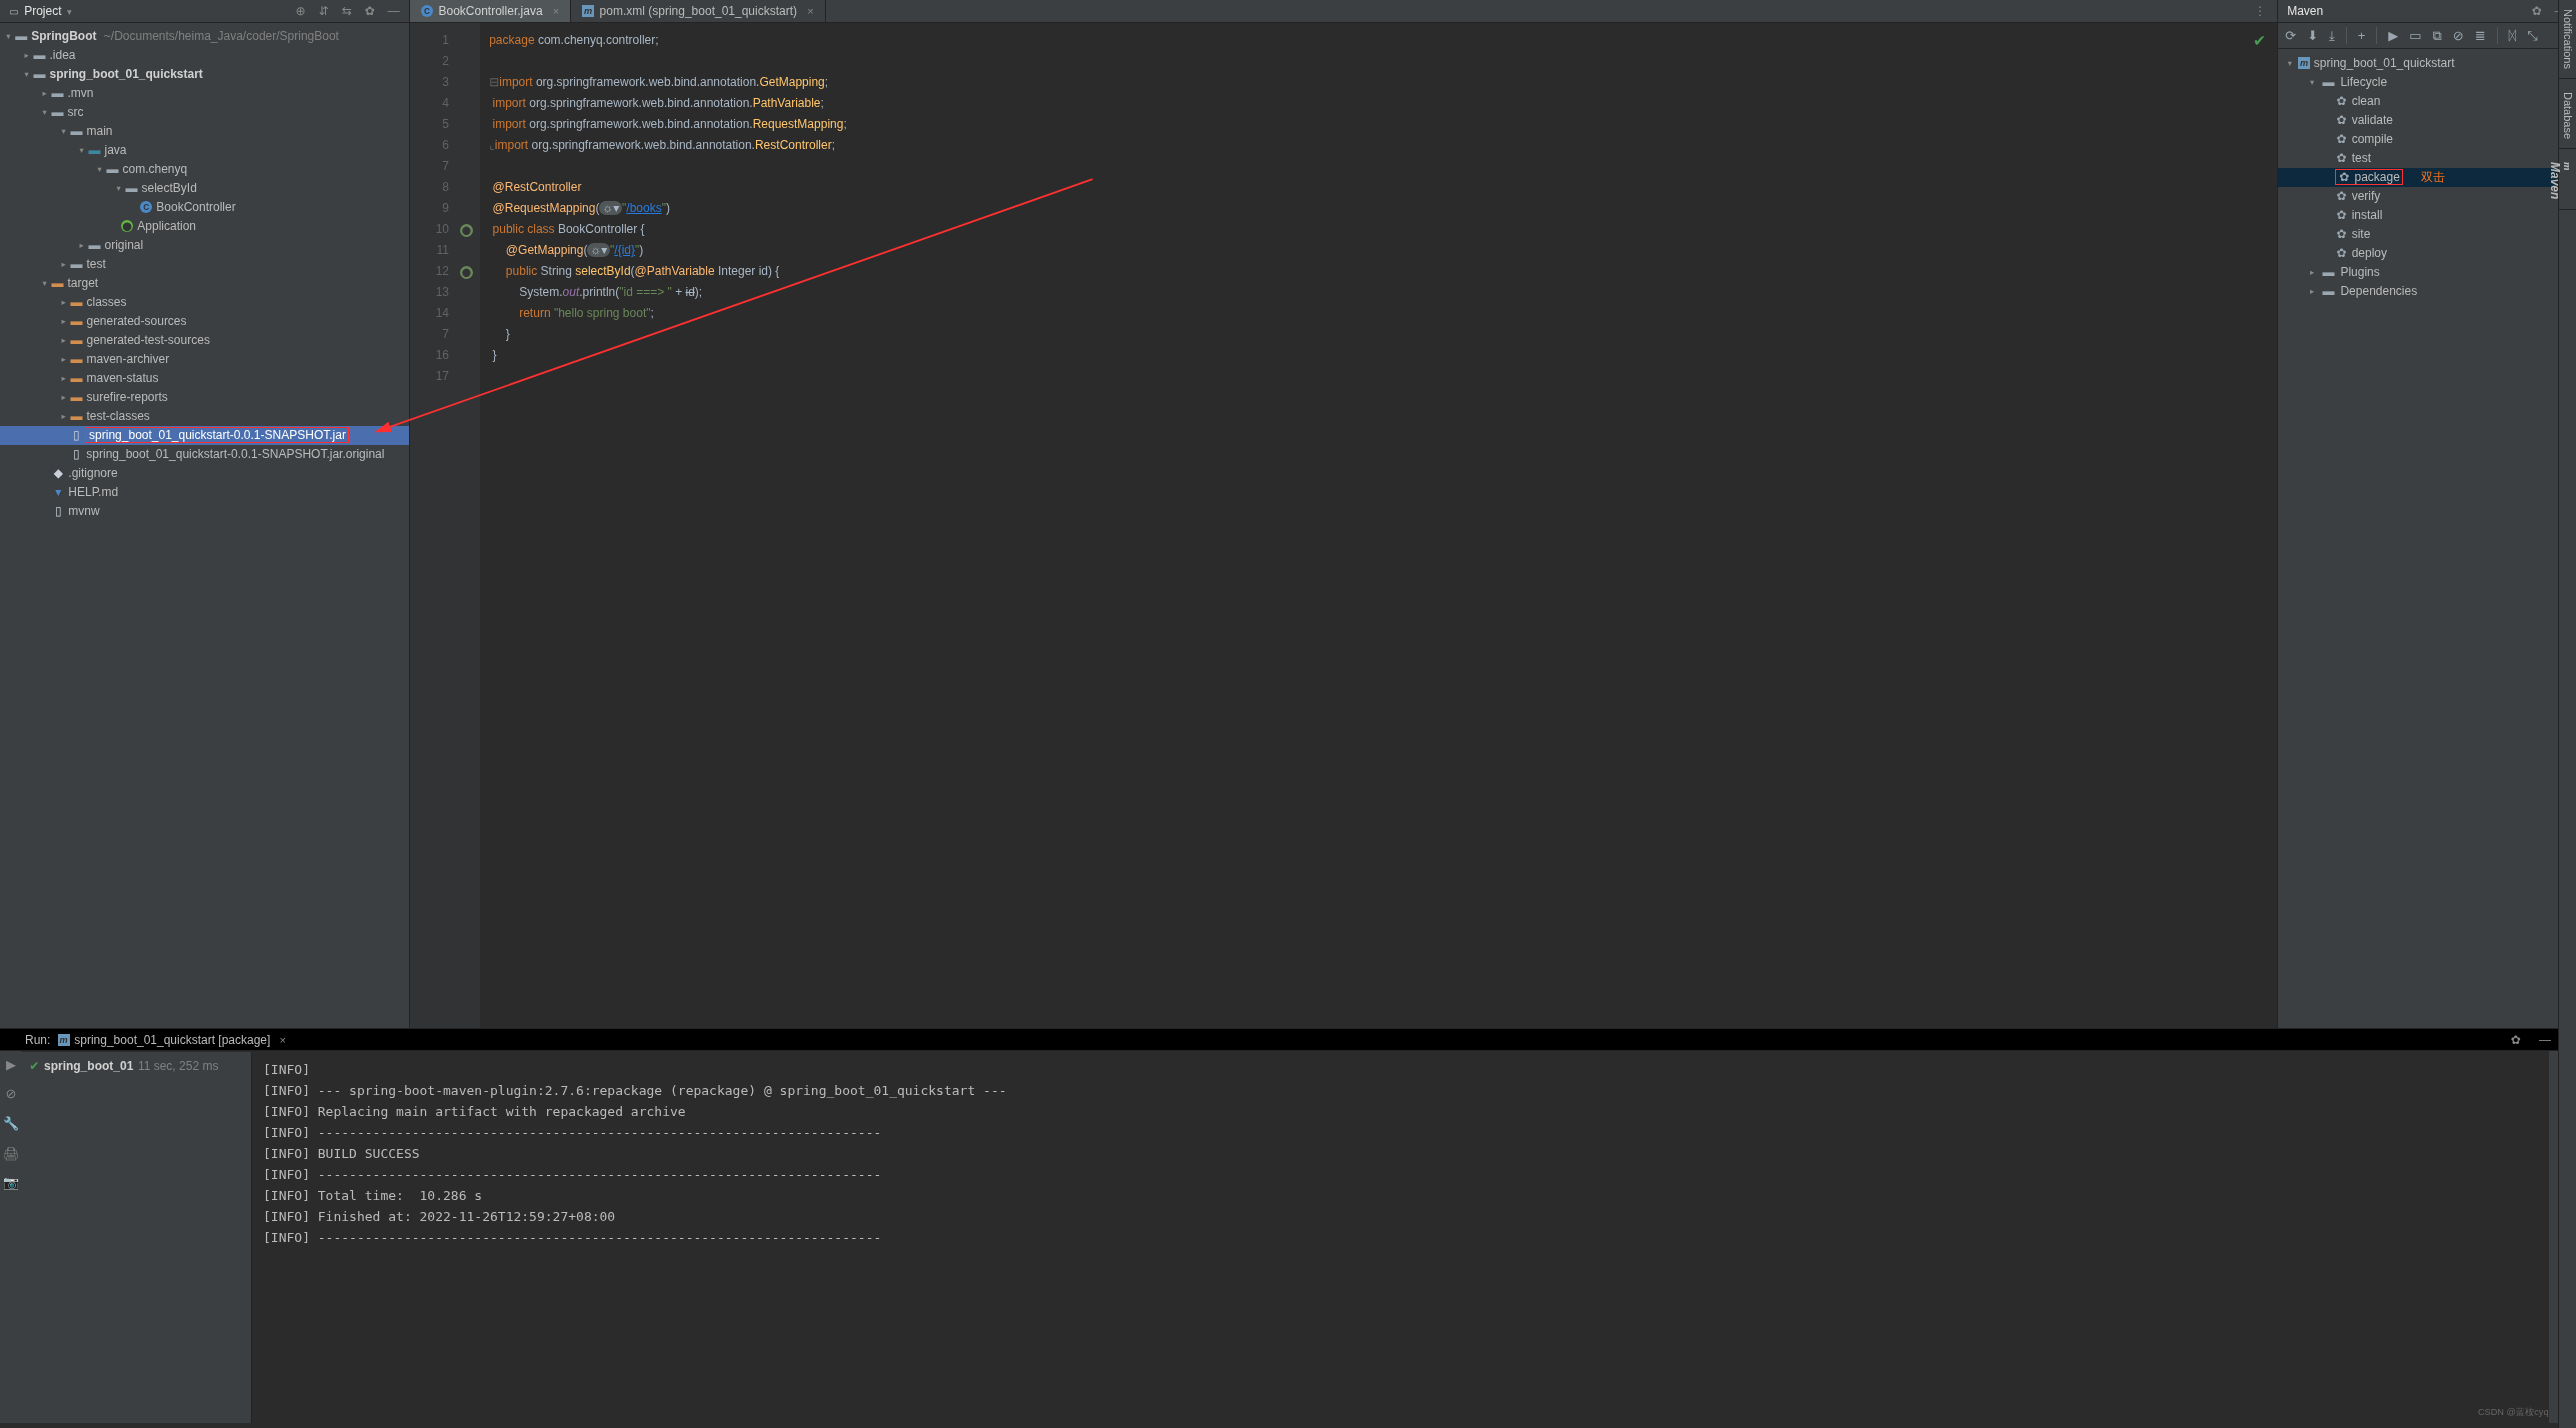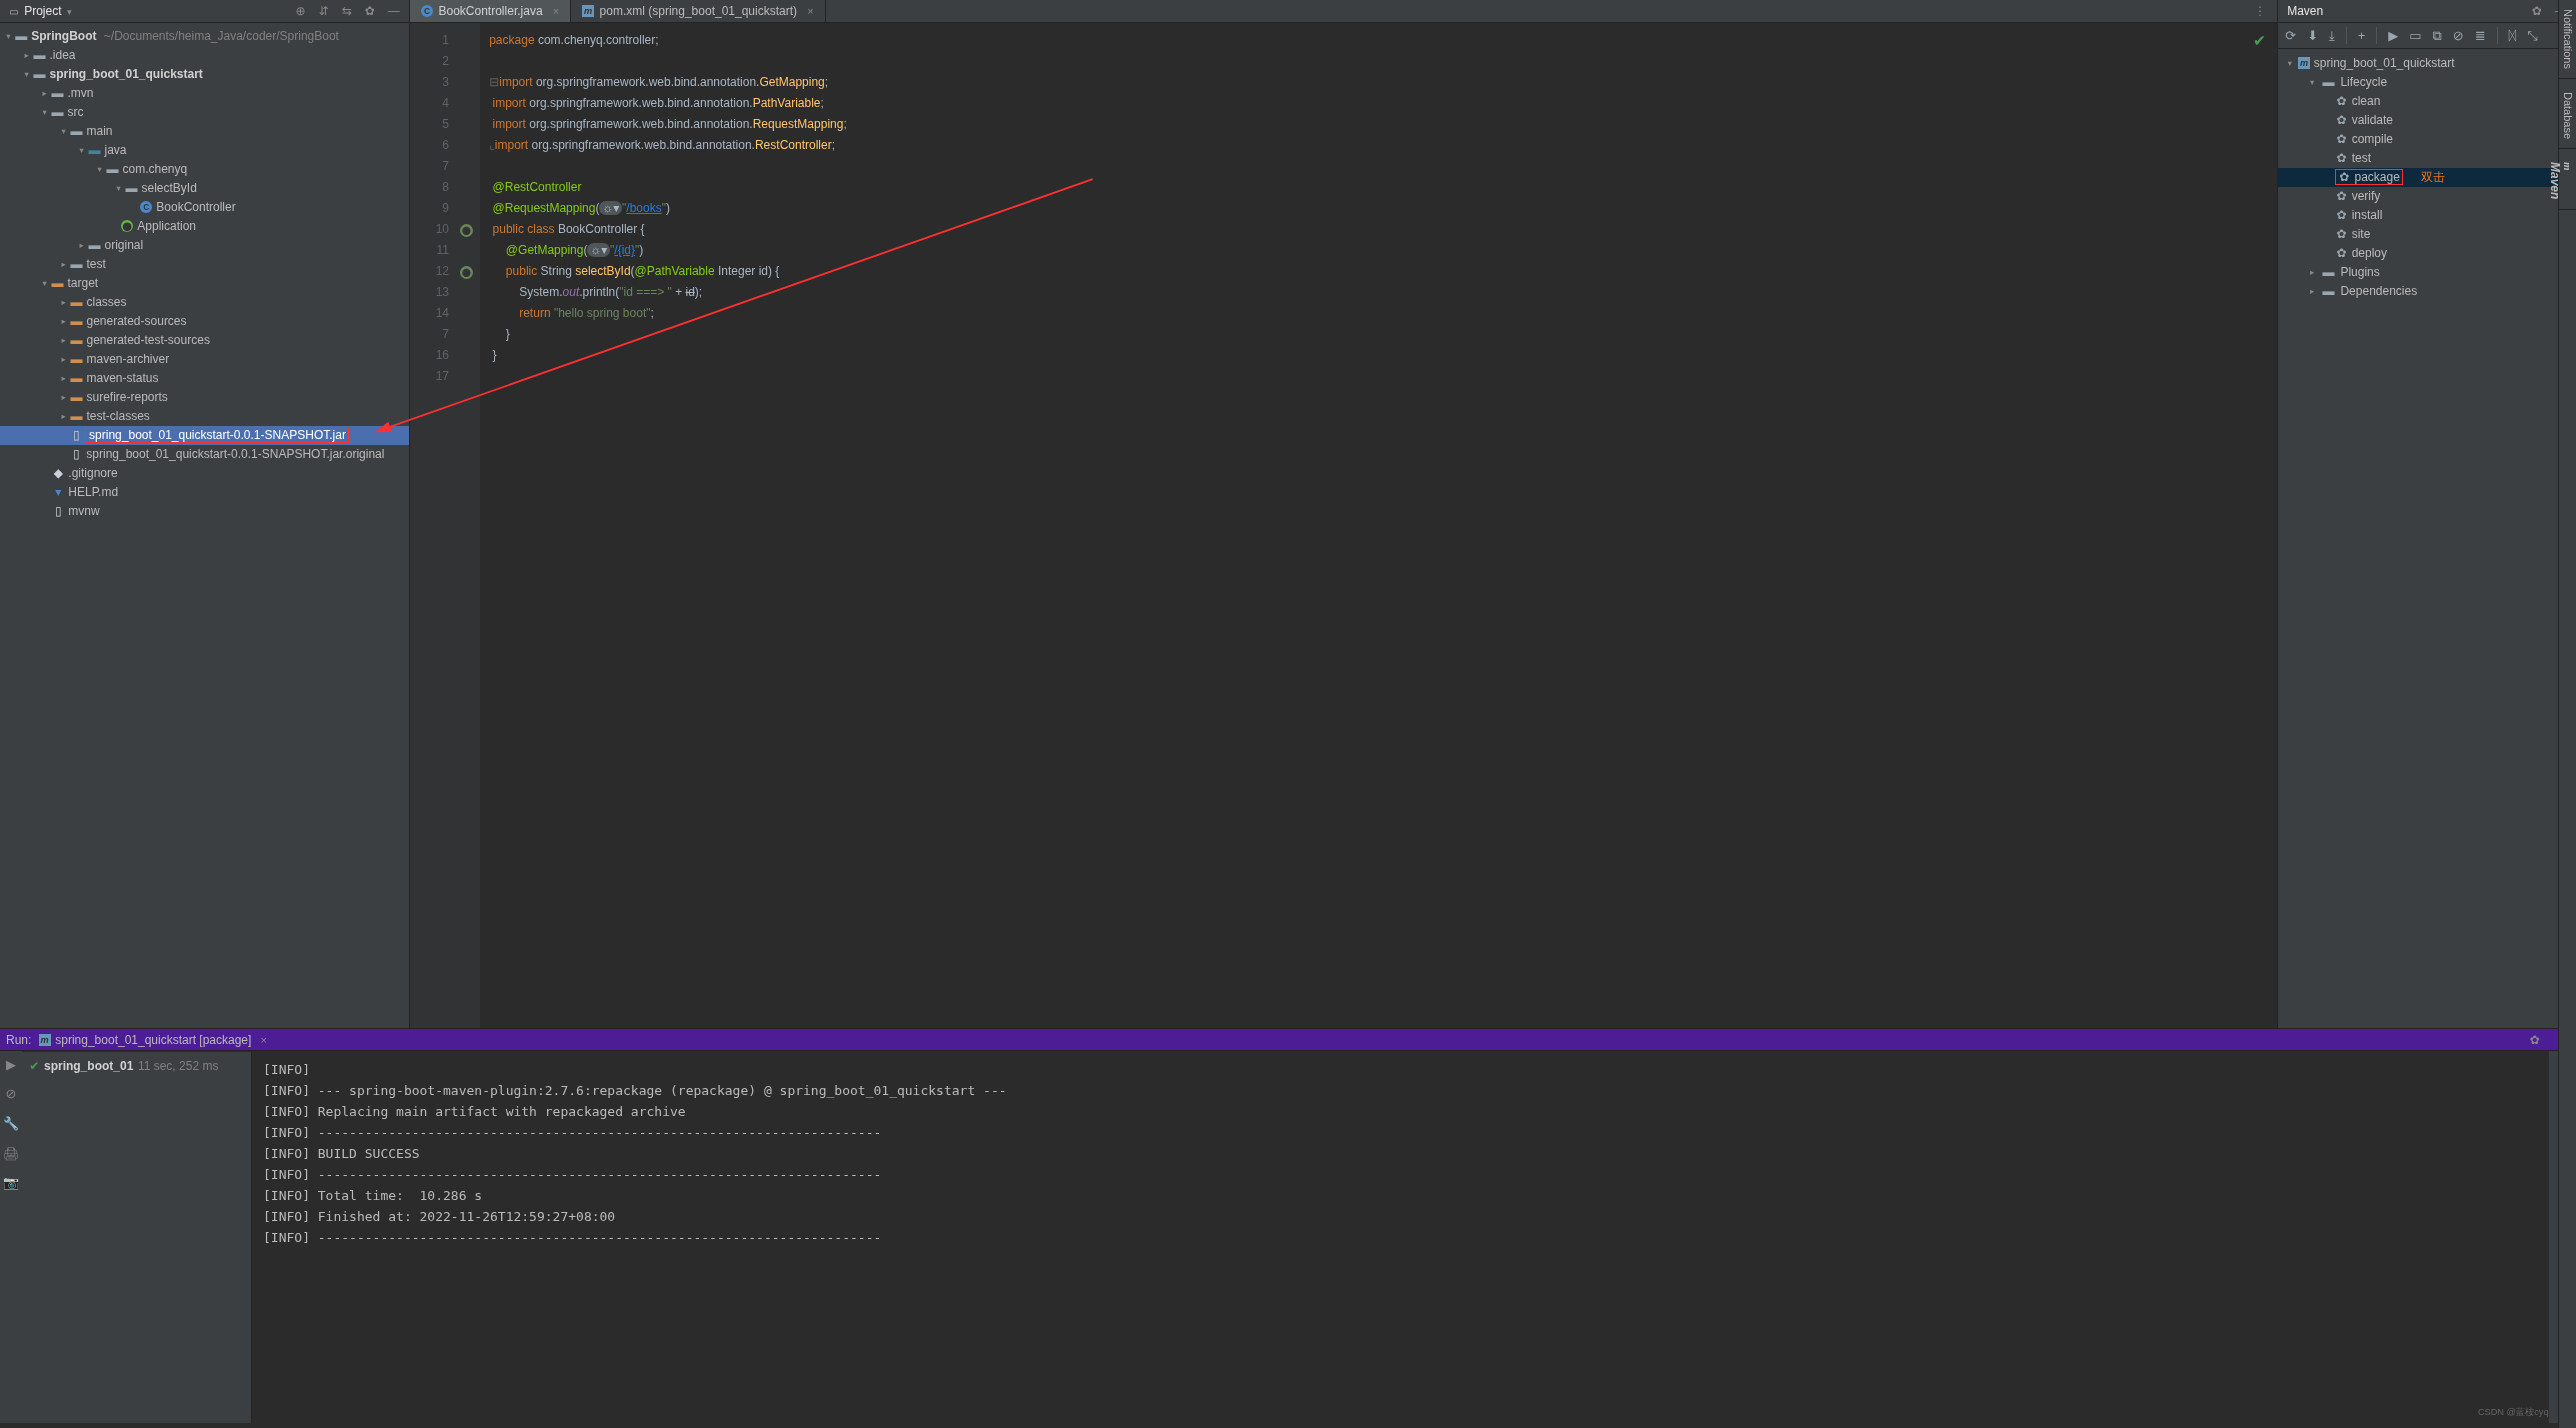--- a/index.html
+++ b/index.html
@@ -24,38 +24,38 @@
 .dim{color:#808080}
 .center-panel{flex:1;background:#2B2B2B;display:flex;flex-direction:column}
 .tabs{height:23px;background:#3C3F41;display:flex;border-bottom:0.9px solid #232324}
 .tab{display:flex;align-items:center;padding:0 11px;gap:5.5px;border-right:0.9px solid #232324;font-size:12px}
 .tab.active{background:#515658;color:#D1D1D1}
 .tab-close{color:#888;margin-left:4.6px;font-size:11px}
 .editor{flex:1;display:flex;font-family:Menlo,Consolas,monospace;font-size:13.3px;line-height:21px;position:relative}
 .gutter{width:50px;text-align:right;color:#606366;padding:7.3px 11px 0 0;background:#313335}
 .gutter-ann{width:20px;background:#313335;padding-top:7.3px}
 .code{padding:7.3px 0 0 9.2px;white-space:pre;color:#A9B7C6}
-.k{color:#CC7832}.s{color:#6A8759}.y{color:#FFC66D}.ann{color:#84cc16}.it{font-style:italic;color:#9876AA}.lbl{color:#287BDE;text-decoration:underline}
+.k{color:#CC7832}.s{color:#6A8759}.y{color:#FFC66D}.ann{color:#fdba74}.it{font-style:italic;color:#9876AA}.lbl{color:#287BDE;text-decoration:underline}
 .ann-icon{display:inline-block;width:13px;height:13px;border-radius:50%;background:#6A8759;font-size:8.3px;text-align:center;line-height:13px;color:#313335}
 .check{position:absolute;top:7.3px;right:11px;color:#499C54;font-size:15.6px}
 .right-panel{width:299px;background:#3C3F41;border-left:0.9px solid #232324;display:flex;flex-direction:column}
 .maven-header{height:23px;display:flex;align-items:center;padding:0 9.2px;border-bottom:0.9px solid #232324}
 .maven-toolbar{height:26px;display:flex;align-items:center;gap:11px;padding:0 7.3px;border-bottom:0.9px solid #232424}
 .maven-toolbar svg,.maven-toolbar span{color:#9AA7B0}
 .mt-ico{font-size:13px;color:#9AA7B0}
 .mt-sep{width:0.9px;height:16.5px;background:#555}
 .run-ico{color:#499C54}
 .maven-tree{padding-top:4.6px}
 .m-row{display:flex;align-items:center;height:19px;padding-left:7.3px;gap:3.7px}
 .m-row.hl{background:#0D293E}
 .gear-icon{width:13px;height:13px;display:inline-flex;align-items:center;justify-content:center;color:#9AA7B0}
 .annot-red{color:#f97316;font-family:Arial}
 .red-box{border:1.8px solid #FF3030;padding:0 1.8px}
 .run-panel{height:395px;display:flex;background:#2B2B2B;border-top:0.9px solid #232324}
-.run-header{position:absolute;width:100%;height:23px;background:#4c1d95;border-top:0.9px solid #232324;border-bottom:0.9px solid #232324;display:flex;align-items:center;padding:0 6px;gap:7.3px}
+.run-header{position:absolute;width:100%;height:23px;background:#000000;border-top:0.9px solid #232324;border-bottom:0.9px solid #232324;display:flex;align-items:center;padding:0 25px;gap:7.3px}
 .run-tab{display:flex;align-items:center;gap:4.6px}
 .run-left{width:22px;background:#3C3F41;padding-top:27.5px;display:flex;flex-direction:column;align-items:center;gap:14.7px}
 .run-left span{color:#888;font-size:13px}
 .run-content{flex:1;padding-top:23px;display:flex}
 .run-tree{width:230px;background:#3C3F41;border-right:0.9px solid #232324;padding:7.3px}
 .run-output{flex:1;padding:7.3px 11px;font-family:Menlo,Consolas,monospace;font-size:13px;line-height:21px;color:#BBBBBB;white-space:pre}
 .run-right-icons{width:27.5px;background:#3C3F41;padding-top:27.5px;display:flex;flex-direction:column;align-items:center;gap:13px}
 .side-tabs{position:absolute;right:0;top:23px;width:18.4px;background:#3C3F41;display:flex;flex-direction:column;gap:3.7px}
 .side-tab{writing-mode:vertical-rl;padding:9.2px 1.8px;font-size:11px;color:#BBBBBB;border-bottom:0.9px solid #232324}
 .watermark{position:absolute;right:27.5px;bottom:9.2px;font-size:9.2px;color:#666}

